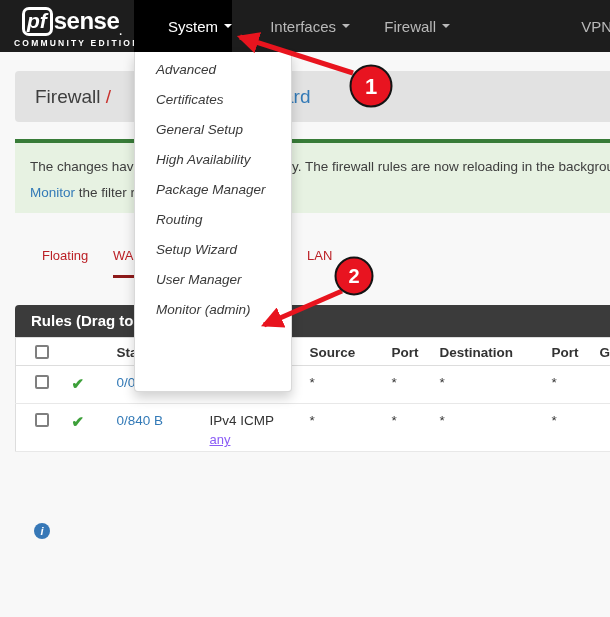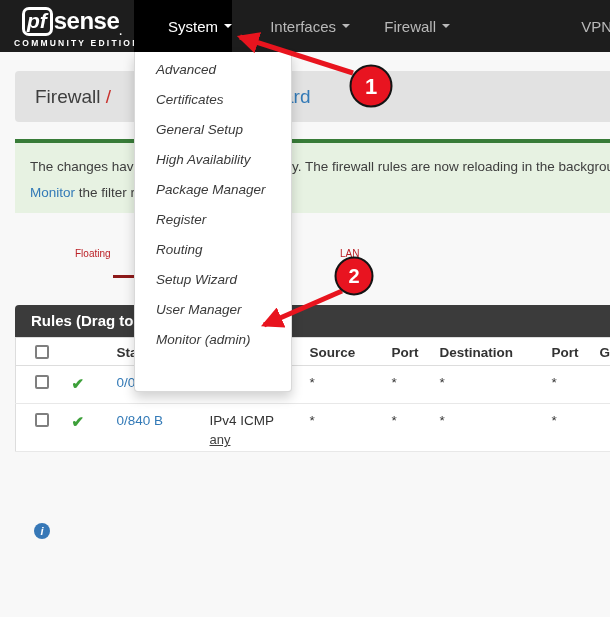--- a/index.html
+++ b/index.html
@@ -55,21 +55,21 @@
   
   .alert-success {
     position:absolute; left:15px; top:139px; width:920px; height:74px;
     background:#e7f2e2; border-top:4px solid #387c38; padding:11px 15px 0 15px;
     font-size:13.5px; color:#3e3e3e; line-height:26px; white-space:nowrap; z-index:1;
   }
   .alert-link { color:#337ab7; text-decoration:none; cursor:pointer; }
 
   
   .tabs { position:absolute; left:0; top:244px; width:950px; height:36px; z-index:1; }
-  .tab { position:absolute; top:4px; font-size:10px; color:#bb2026; cursor:pointer;margin-left:33px; }
+  .tab { position:absolute; top:4px; font-size:13px; color:#bb2026; cursor:pointer; }
   .tab-underline { position:absolute; left:113px; top:31px; width:47px; height:3px; background:#8e1a1a; }
 
   
   .rules-panel { position:absolute; left:15px; top:305px; width:920px; z-index:1; }
   .rules-header {
     height:32px; line-height:32px; background:#3b3b3b; color:#fff;
     font-weight:bold; font-size:15px; padding-left:16px; border-radius:4px 4px 0 0; white-space:nowrap;
   }
   table.rules { width:100%; border-collapse:collapse; table-layout:fixed; background:#fff; border:1px solid #ddd; }
   table.rules th, table.rules td { text-align:left; vertical-align:top; font-size:13.5px; color:#333; padding-top:9px; white-space:nowrap; }
@@ -83,21 +83,21 @@
   .c3 { width:93px; padding-left:14px; }
   .c4 { width:100px; padding-left:14px; }
   .c5 { width:82px; padding-left:14px; }
   .c6 { width:48px; padding-left:14px; }
   .c7 { width:112px; padding-left:14px; }
   .c8 { width:48px; padding-left:14px; }
   .c9 { padding-left:14px; }
   .cbx { display:inline-block; width:14px; height:14px; border:2px solid #7f7f7f; border-radius:2px; background:#fff; cursor:pointer; }
   .check-ok { color:#3da03a; font-size:15px; font-weight:bold; }
   .state-link { color:#337ab7; text-decoration:none; cursor:pointer; }
-  .proto-sub { display:inline-block; margin-top:4px; color:#404040; text-decoration:underline; cursor:pointer; font-size:13px; }
+  .proto-sub { display:inline-block; margin-top:4px; color:#8b5cf6; text-decoration:underline; cursor:pointer; font-size:13px; }
 
   
   .info-icon {
     position:absolute; left:34px; top:523px; width:16px; height:16px; border-radius:50%;
     background:#3778b7; color:#fff; font-size:11px; font-weight:bold; font-style:italic;
     text-align:center; line-height:16px; cursor:pointer; z-index:1;
   }
 
   
   .overlay { position:absolute; left:0; top:0; width:610px; height:617px; z-index:60; pointer-events:none; }
@@ -132,21 +132,20 @@
       <span class="caret"></span>
   </div>
 </div>
 
 <div class="dropdown">
   <a class="dropdown-item">Advanced</a>
   <a class="dropdown-item">Certificates</a>
   <a class="dropdown-item">General Setup</a>
   <a class="dropdown-item">High Availability</a>
   <a class="dropdown-item">Package Manager</a>
-  <a class="dropdown-item">Register</a>
   <a class="dropdown-item">Routing</a>
   <a class="dropdown-item">Setup Wizard</a>
   <a class="dropdown-item">User Manager</a>
   <a class="dropdown-item">Monitor (admin)</a>
 </div>
 
 <div class="title-panel">
   <div class="title-text">
     <span>Firewall </span><span class="title-sep">/</span>
   </div>

